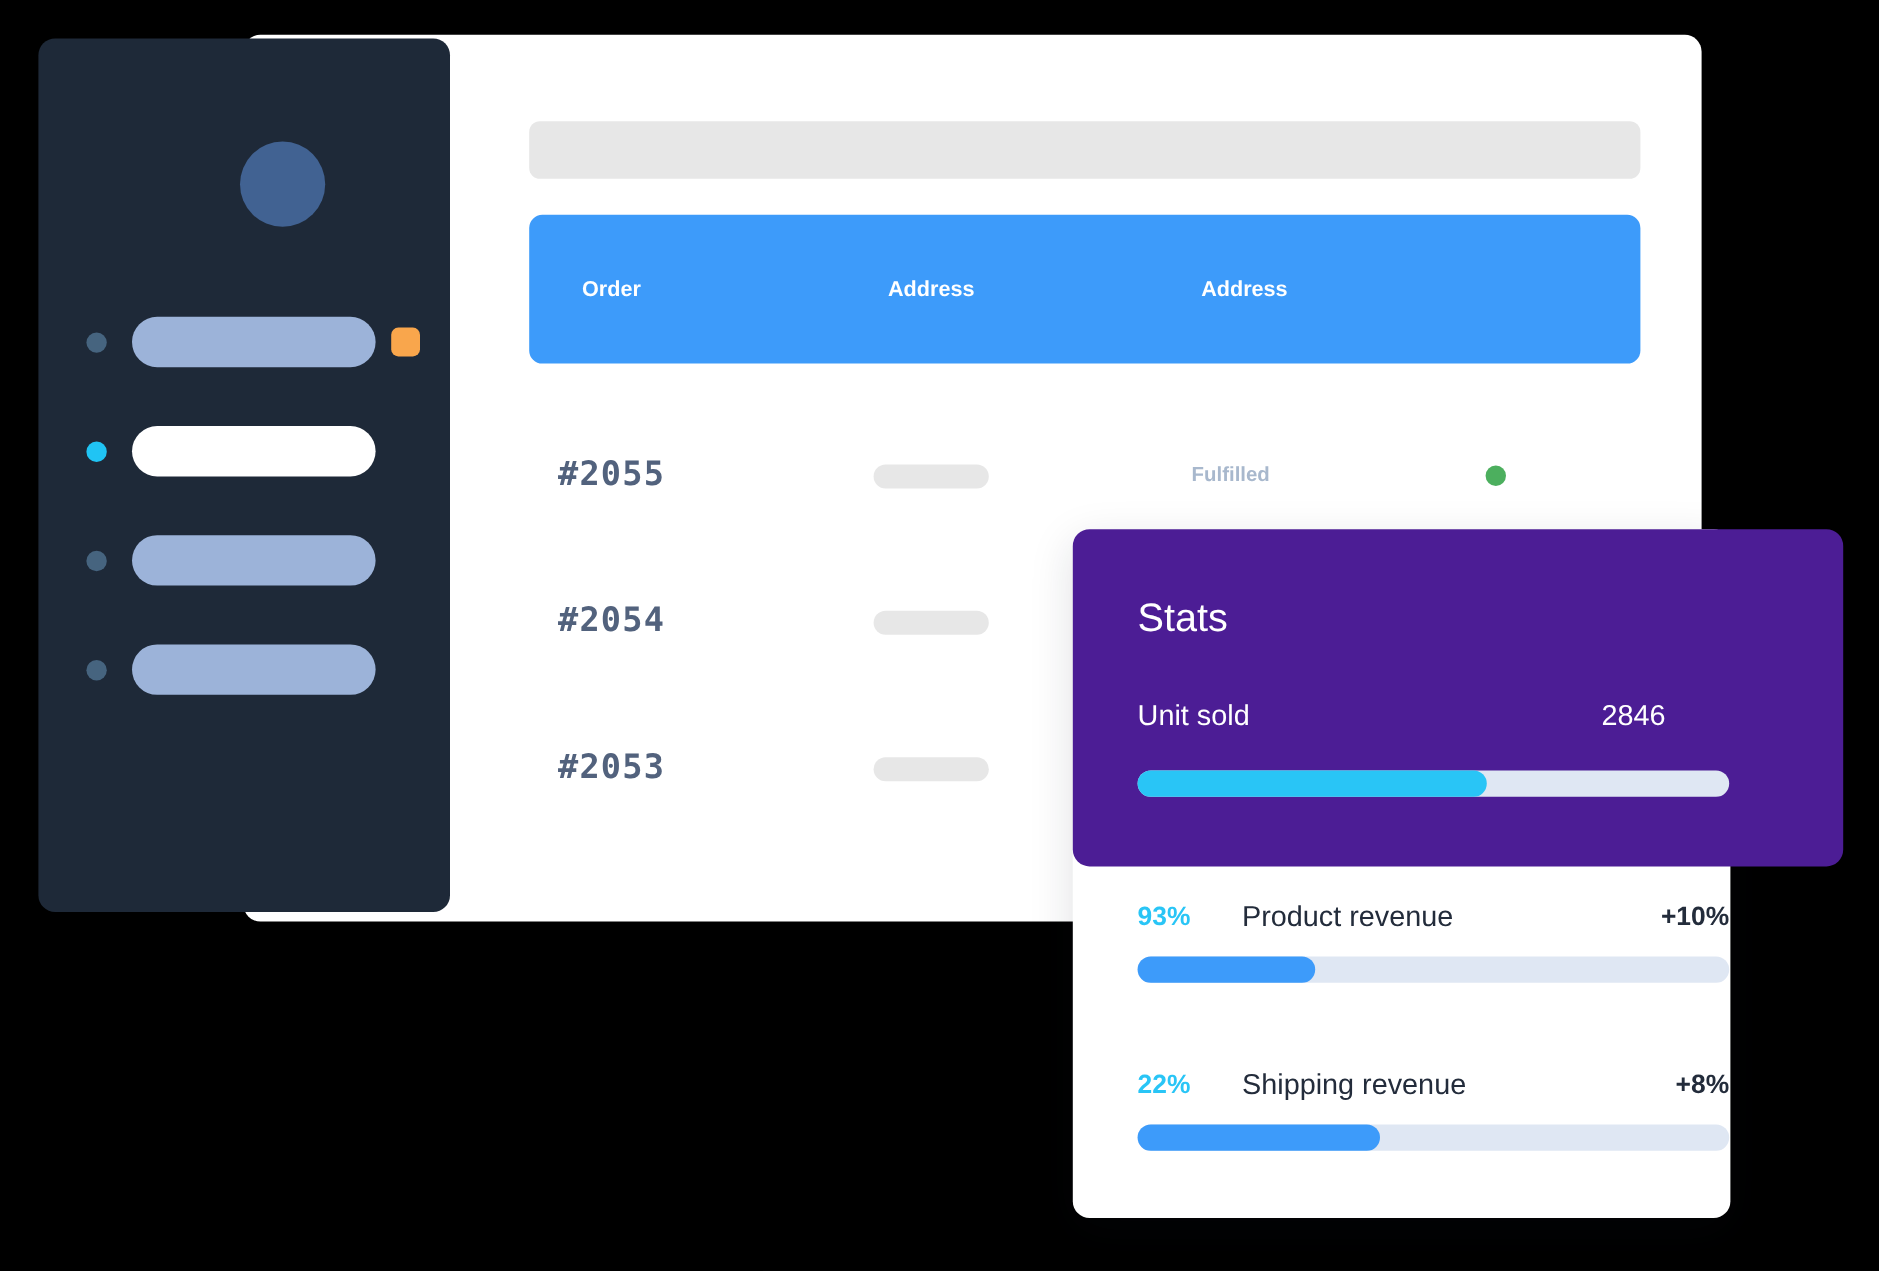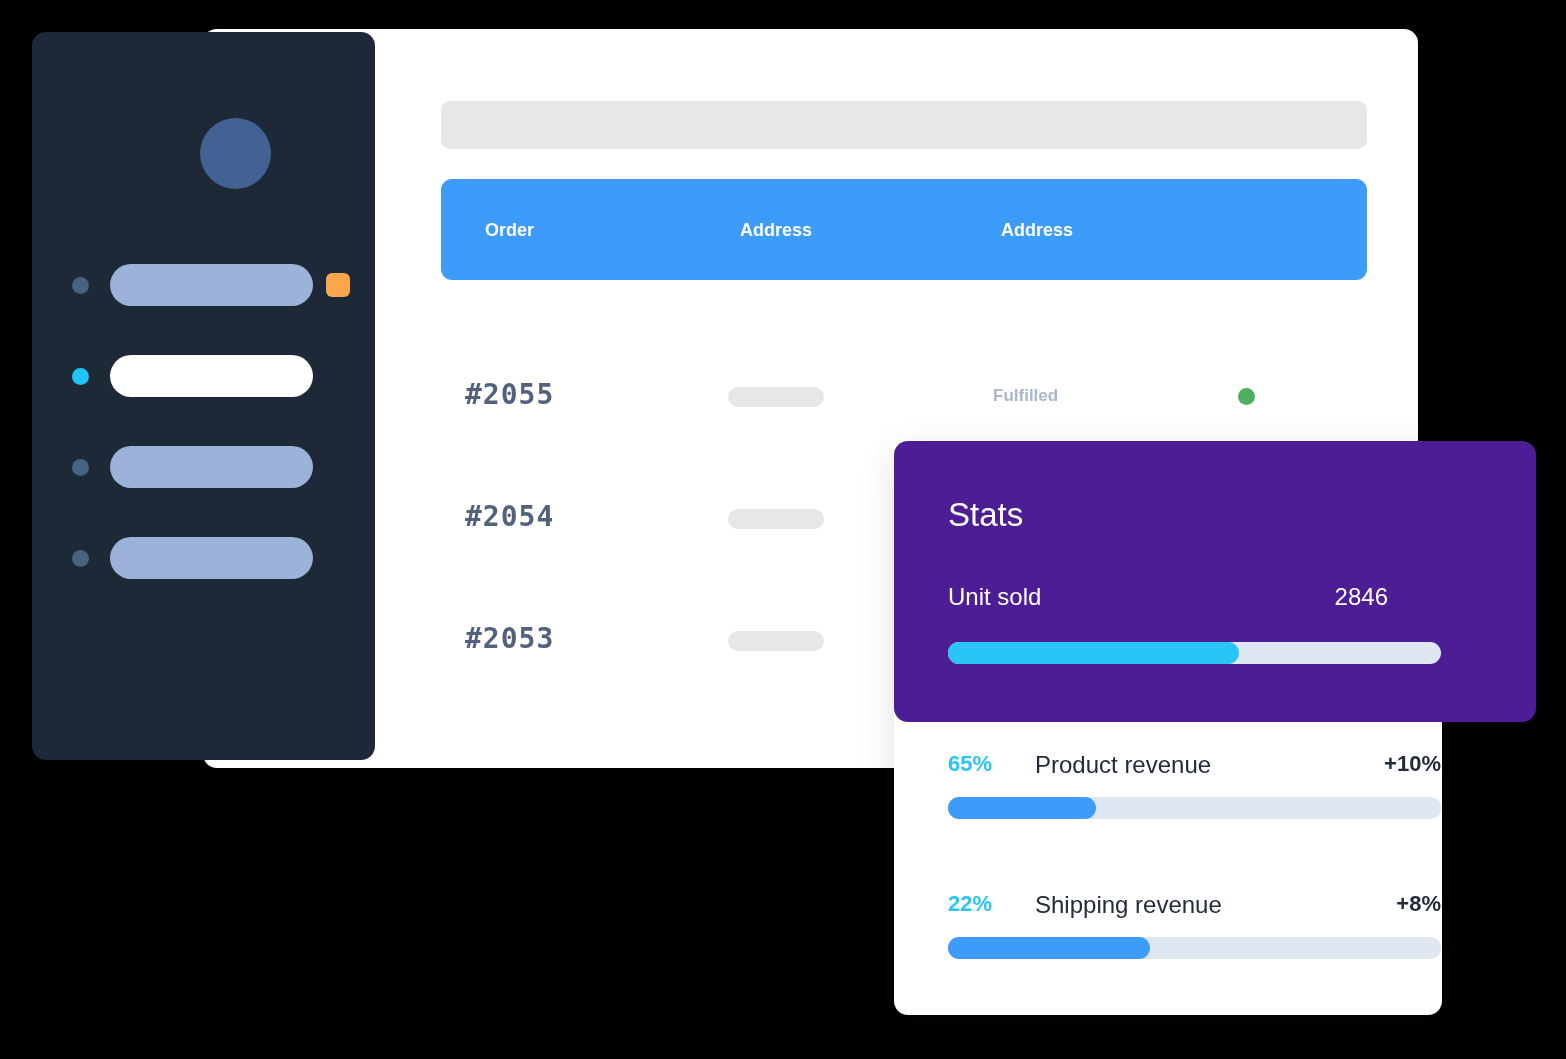--- a/index.html
+++ b/index.html
@@ -39,21 +39,21 @@
     background: #e7e7e7;
     border-radius: 9px;
   }
 
   
   .table-header {
     position: absolute;
     left: 441px;
     top: 179px;
     width: 926px;
-    height: 101px;
+    height: 124px;
     background: #3d9bfa;
     border-radius: 11px;
   }
   .th {
     position: absolute;
     top: 50%;
     transform: translateY(-50%);
     color: #ffffff;
     font-size: 18px;
     font-weight: bold;
@@ -343,21 +343,21 @@
         <span class="unit-value">2846</span>
       </div>
 
       <div class="track track-unit">
         <div class="fill" id="fill-unit" style="width: 59%; background: rgb(41, 197, 246);"></div>
       </div>
     </div>
 
     <div class="metric metric-1">
       <div class="metric-head">
-        <span class="metric-pct">65%</span>
+        <span class="metric-pct">93%</span>
         <span class="metric-name">Product revenue</span>
         <span class="metric-delta">+10%</span>
       </div>
       <div class="track">
         <div class="fill" id="fill-m0" style="width: 30%; background: rgb(61, 155, 250);"></div>
       </div>
     </div>
 
     <div class="metric metric-2">
       <div class="metric-head">

